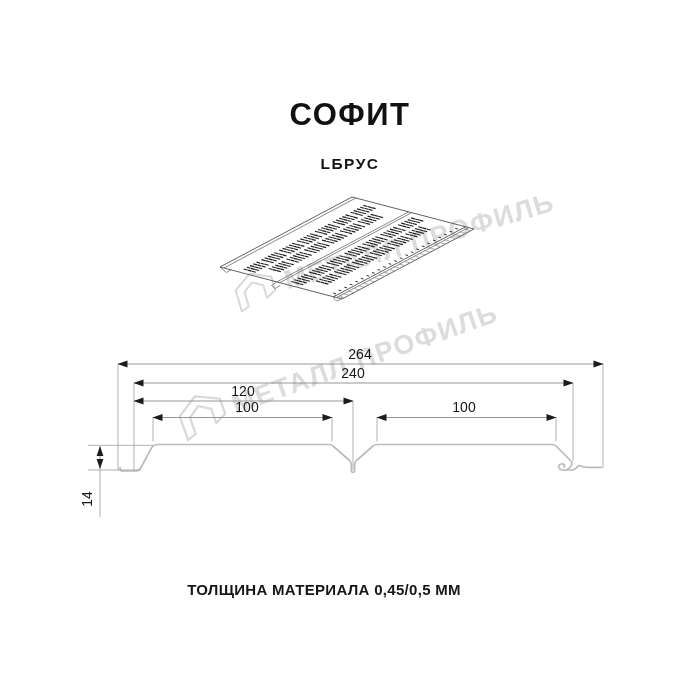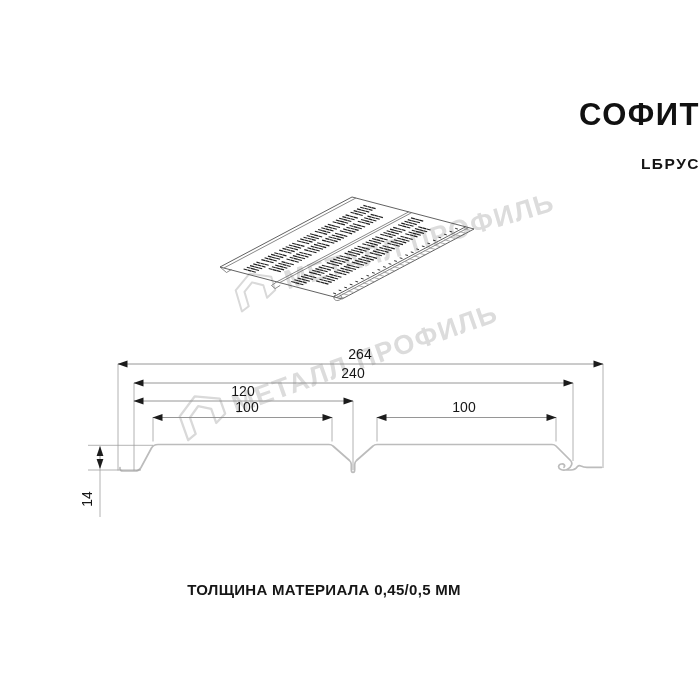--- a/index.html
+++ b/index.html
@@ -1,18 +1,18 @@
 <!DOCTYPE html>
 <html><head>
 <meta charset="utf-8">
 <style>
   html,body{margin:0;padding:0;background:#fff;}
   .canvas{position:relative;width:700px;height:700px;background:#fff;overflow:hidden;
           font-family:"Liberation Sans",sans-serif;}
-  .hdr{position:absolute;top:99px;left:0;width:700px;text-align:right;}
+  .hdr{position:absolute;top:99px;left:0;width:700px;text-align:center;}
   .title{font-size:31px;font-weight:800;letter-spacing:1.5px;color:#111;line-height:1.05;}
   .subtitle{margin-top:23px;font-size:15.5px;font-weight:700;letter-spacing:1.5px;color:#151515;}
   .footer{position:absolute;top:581px;left:0;width:648px;text-align:center;
           font-size:15px;font-weight:700;letter-spacing:.3px;color:#161616;}
   svg{position:absolute;top:0;left:0;}
   .wm-text{font-family:"Liberation Sans",sans-serif;font-weight:700;font-size:27px;
            letter-spacing:1.5px;fill:#dcdcdc;}
   .wm-logo{stroke:#d9d9d9;stroke-width:2;fill:none;stroke-linejoin:round;}
   .outline3d{stroke:#4f4f4f;stroke-width:.9;fill:none;stroke-linejoin:round;}
   .thin3d{stroke:#6a6a6a;stroke-width:.8;fill:none;}

